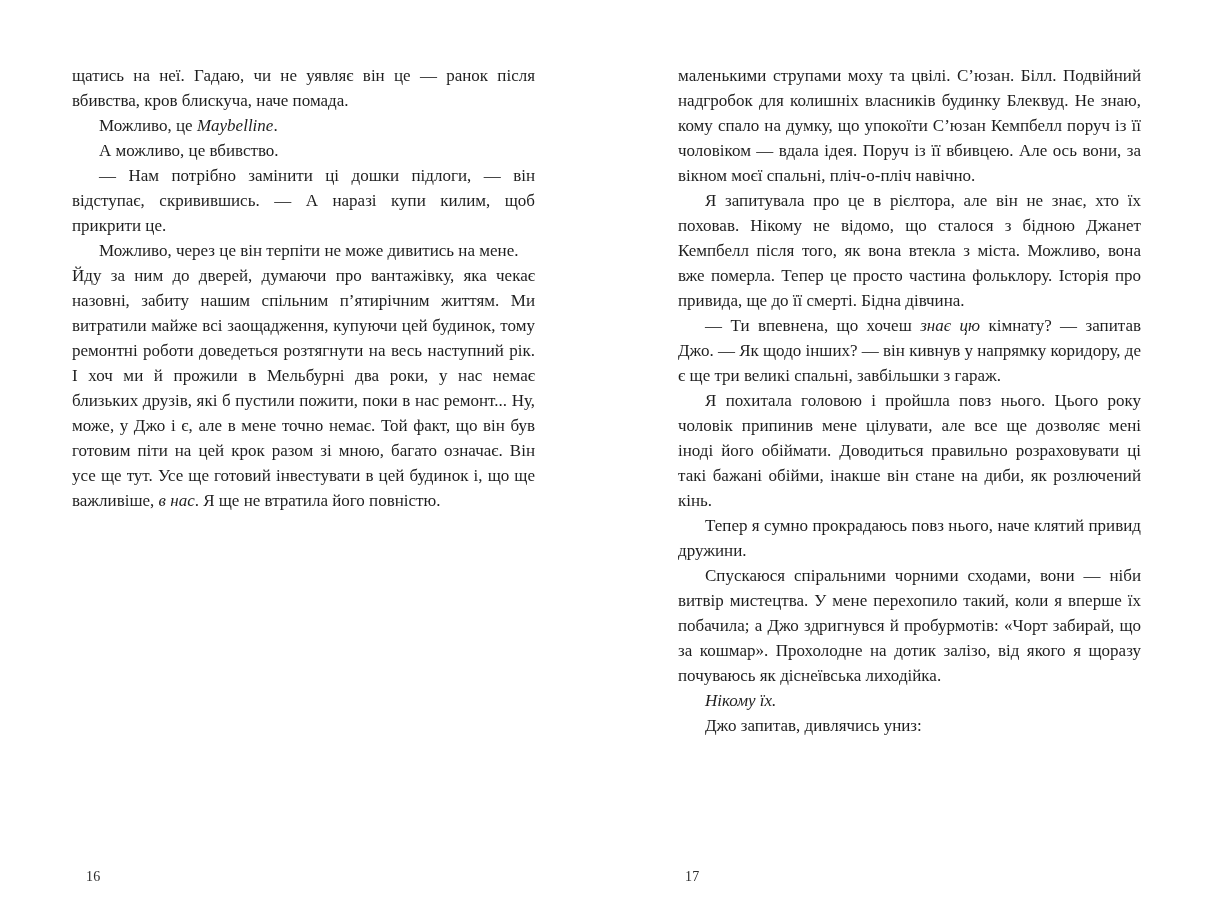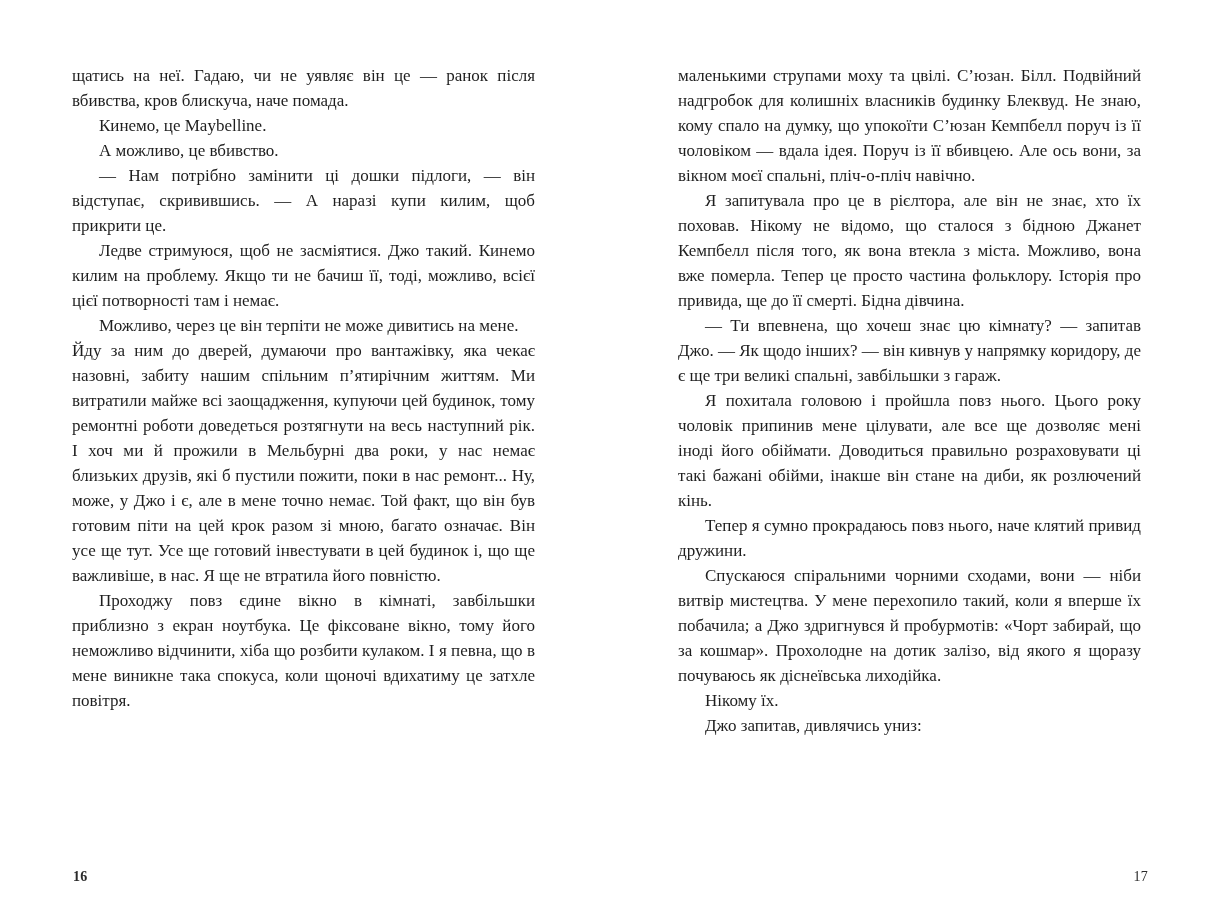--- a/index.html
+++ b/index.html
@@ -22,49 +22,47 @@
     top: 63px;
     width: 463px;
     font-size: 17px;
     line-height: 25px;
     text-align: justify;
   }
   .page-body-left  { left: 72px; }
   .page-body-right { left: 678px; }
   p.para { text-indent: 0; }
   p.para.indent { text-indent: 27px; }
-  .italic { }
+  .italic { font-style: italic; }
   .page-number {
     position: absolute;
     top: 869px;
     font-size: 14px;
     color: #2a2a2a;
     letter-spacing: 0.3px;
   }
-  .page-number-left { left: 73px; font-weight: bold; }
+  .page-number-left { left: 86px; }
   .page-number-right {
     left: 685px;
     width: 463px;
-    text-align: right;
+    text-align: left;
   }
 </style>
 </head>
 <body>
 
 <div class="spread">
 
   <div class="page-body page-body-left">
       <p class="para"><span>щатись на неї. Гадаю, чи не уявляє він це — ранок після вбивства, кров блискуча, наче помада.</span></p>
-      <p class="para indent"><span>Кинемо, це </span><span class="italic">Maybelline</span><span>.</span></p>
+      <p class="para indent"><span>Можливо, це </span><span class="italic">Maybelline</span><span>.</span></p>
       <p class="para indent"><span>А можливо, це вбивство.</span></p>
       <p class="para indent"><span>— Нам потрібно замінити ці дошки підлоги, — він відступає, скривившись. — А наразі купи килим, щоб прикрити це.</span></p>
-      <p class="para indent"><span>Ледве стримуюся, щоб не засміятися. Джо такий. Кинемо килим на проблему. Якщо ти не бачиш її, тоді, можливо, всієї цієї потворності там і немає.</span></p>
       <p class="para indent"><span>Можливо, через це він терпіти не може дивитись на мене.</span></p>
       <p class="para"><span>Йду за ним до дверей, думаючи про вантажівку, яка чекає назовні, забиту нашим спільним п’ятирічним життям. Ми витратили майже всі заощадження, купуючи цей будинок, тому ремонтні роботи доведеться розтягнути на весь наступний рік. І хоч ми й прожили в Мельбурні два роки, у нас немає близьких друзів, які б пустили пожити, поки в нас ремонт... Ну, може, у Джо і є, але в мене точно немає. Той факт, що він був готовим піти на цей крок разом зі мною, багато означає. Він усе ще тут. Усе ще готовий інвестувати в цей будинок і, що ще важливіше, </span><span class="italic">в нас</span><span>. Я ще не втратила його повністю.</span></p>
-      <p class="para indent"><span>Проходжу повз єдине вікно в кімнаті, завбільшки приблизно з екран ноутбука. Це фіксоване вікно, тому його неможливо відчинити, хіба що розбити кулаком. І я певна, що в мене виникне така спокуса, коли щоночі вдихатиму це затхле повітря.</span></p>
     </div>
 
   <div class="page-body page-body-right">
       <p class="para"><span>маленькими струпами моху та цвілі. С’юзан. Білл. Подвійний надгробок для колишніх власників будинку Блеквуд. Не знаю, кому спало на думку, що упокоїти С’юзан Кемпбелл поруч із її чоловіком — вдала ідея. Поруч із її вбивцею. Але ось вони, за вікном моєї спальні, пліч-о-пліч навічно.</span></p>
       <p class="para indent"><span>Я запитувала про це в рієлтора, але він не знає, хто їх поховав. Нікому не відомо, що сталося з бідною Джанет Кемпбелл після того, як вона втекла з міста. Можливо, вона вже померла. Тепер це просто частина фольклору. Історія про привида, ще до її смерті. Бідна дівчина.</span></p>
       <p class="para indent"><span>— Ти впевнена, що хочеш </span><span class="italic">знає цю</span><span> кімнату? — запитав Джо. — Як щодо інших? — він кивнув у напрямку коридору, де є ще три великі спальні, завбільшки з гараж.</span></p>
       <p class="para indent"><span>Я похитала головою і пройшла повз нього. Цього року чоловік припинив мене цілувати, але все ще дозволяє мені іноді його обіймати. Доводиться правильно розраховувати ці такі бажані обійми, інакше він стане на диби, як розлючений кінь.</span></p>
       <p class="para indent"><span>Тепер я сумно прокрадаюсь повз нього, наче клятий привид дружини.</span></p>
       <p class="para indent"><span>Спускаюся спіральними чорними сходами, вони — ніби витвір мистецтва. У мене перехопило такий, коли я вперше їх побачила; а Джо здригнувся й пробурмотів: «Чорт забирай, що за кошмар». Прохолодне на дотик залізо, від якого я щоразу почуваюсь як діснеївська лиходійка.</span></p>
       <p class="para indent"><span class="italic">Нікому їх.</span></p>

